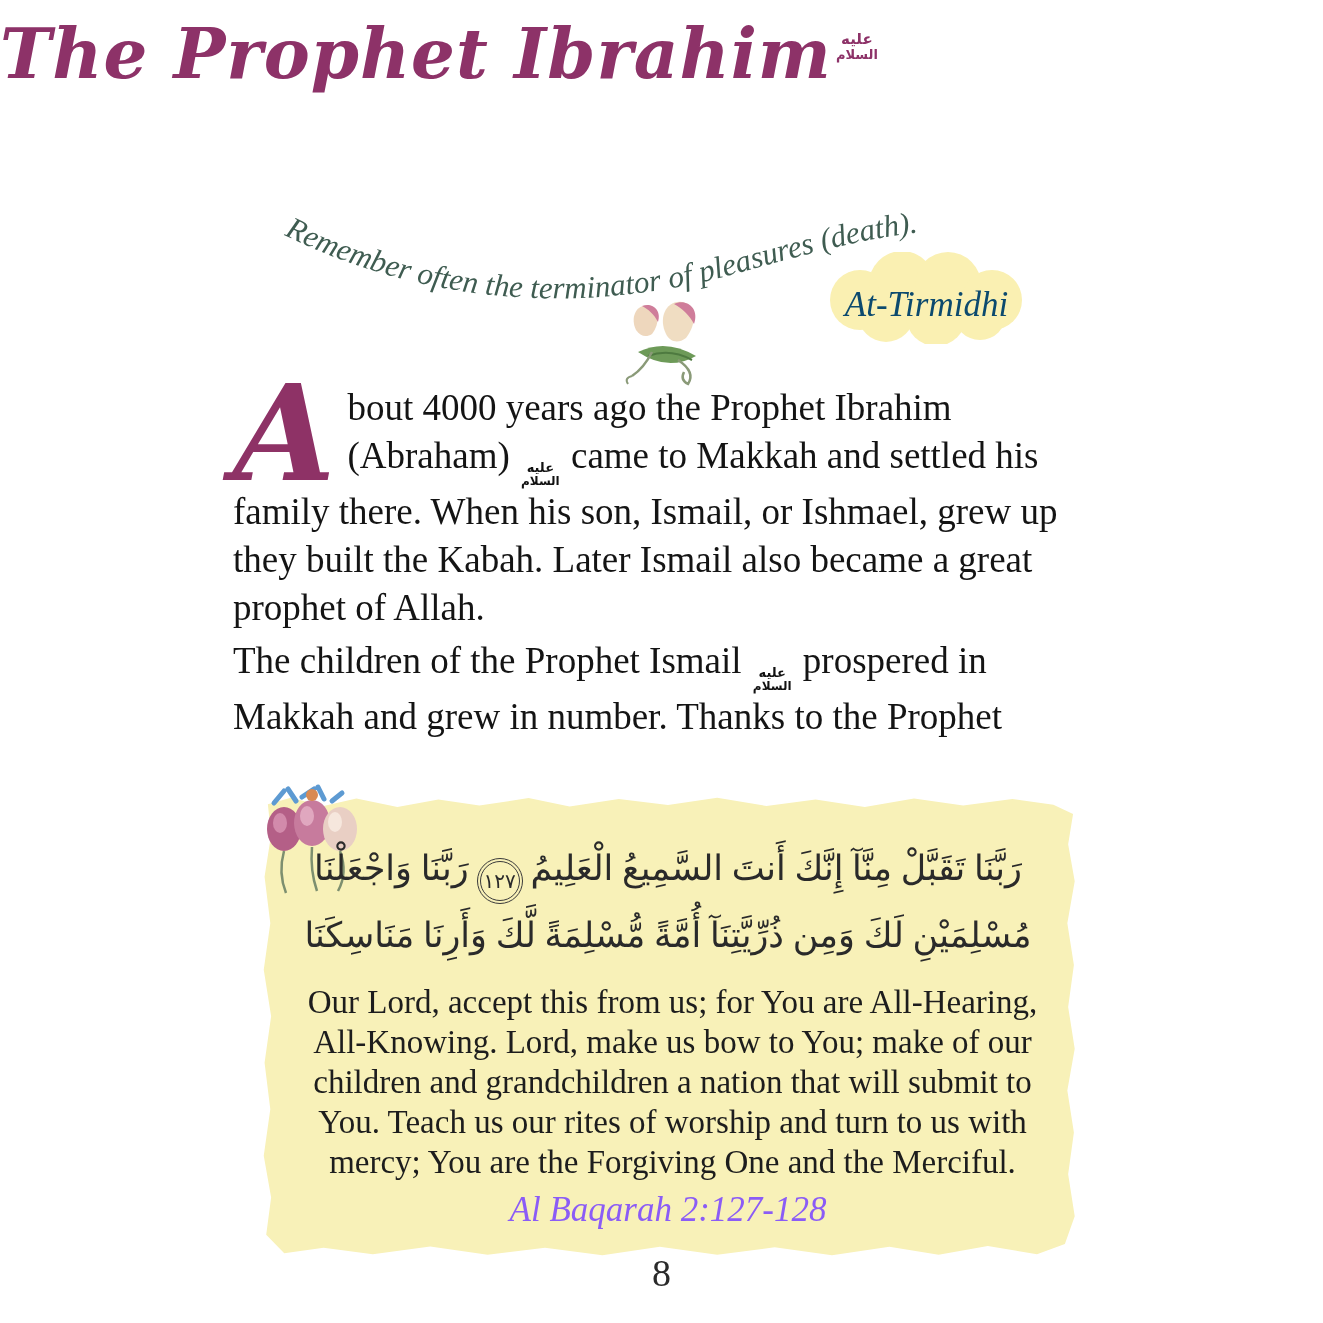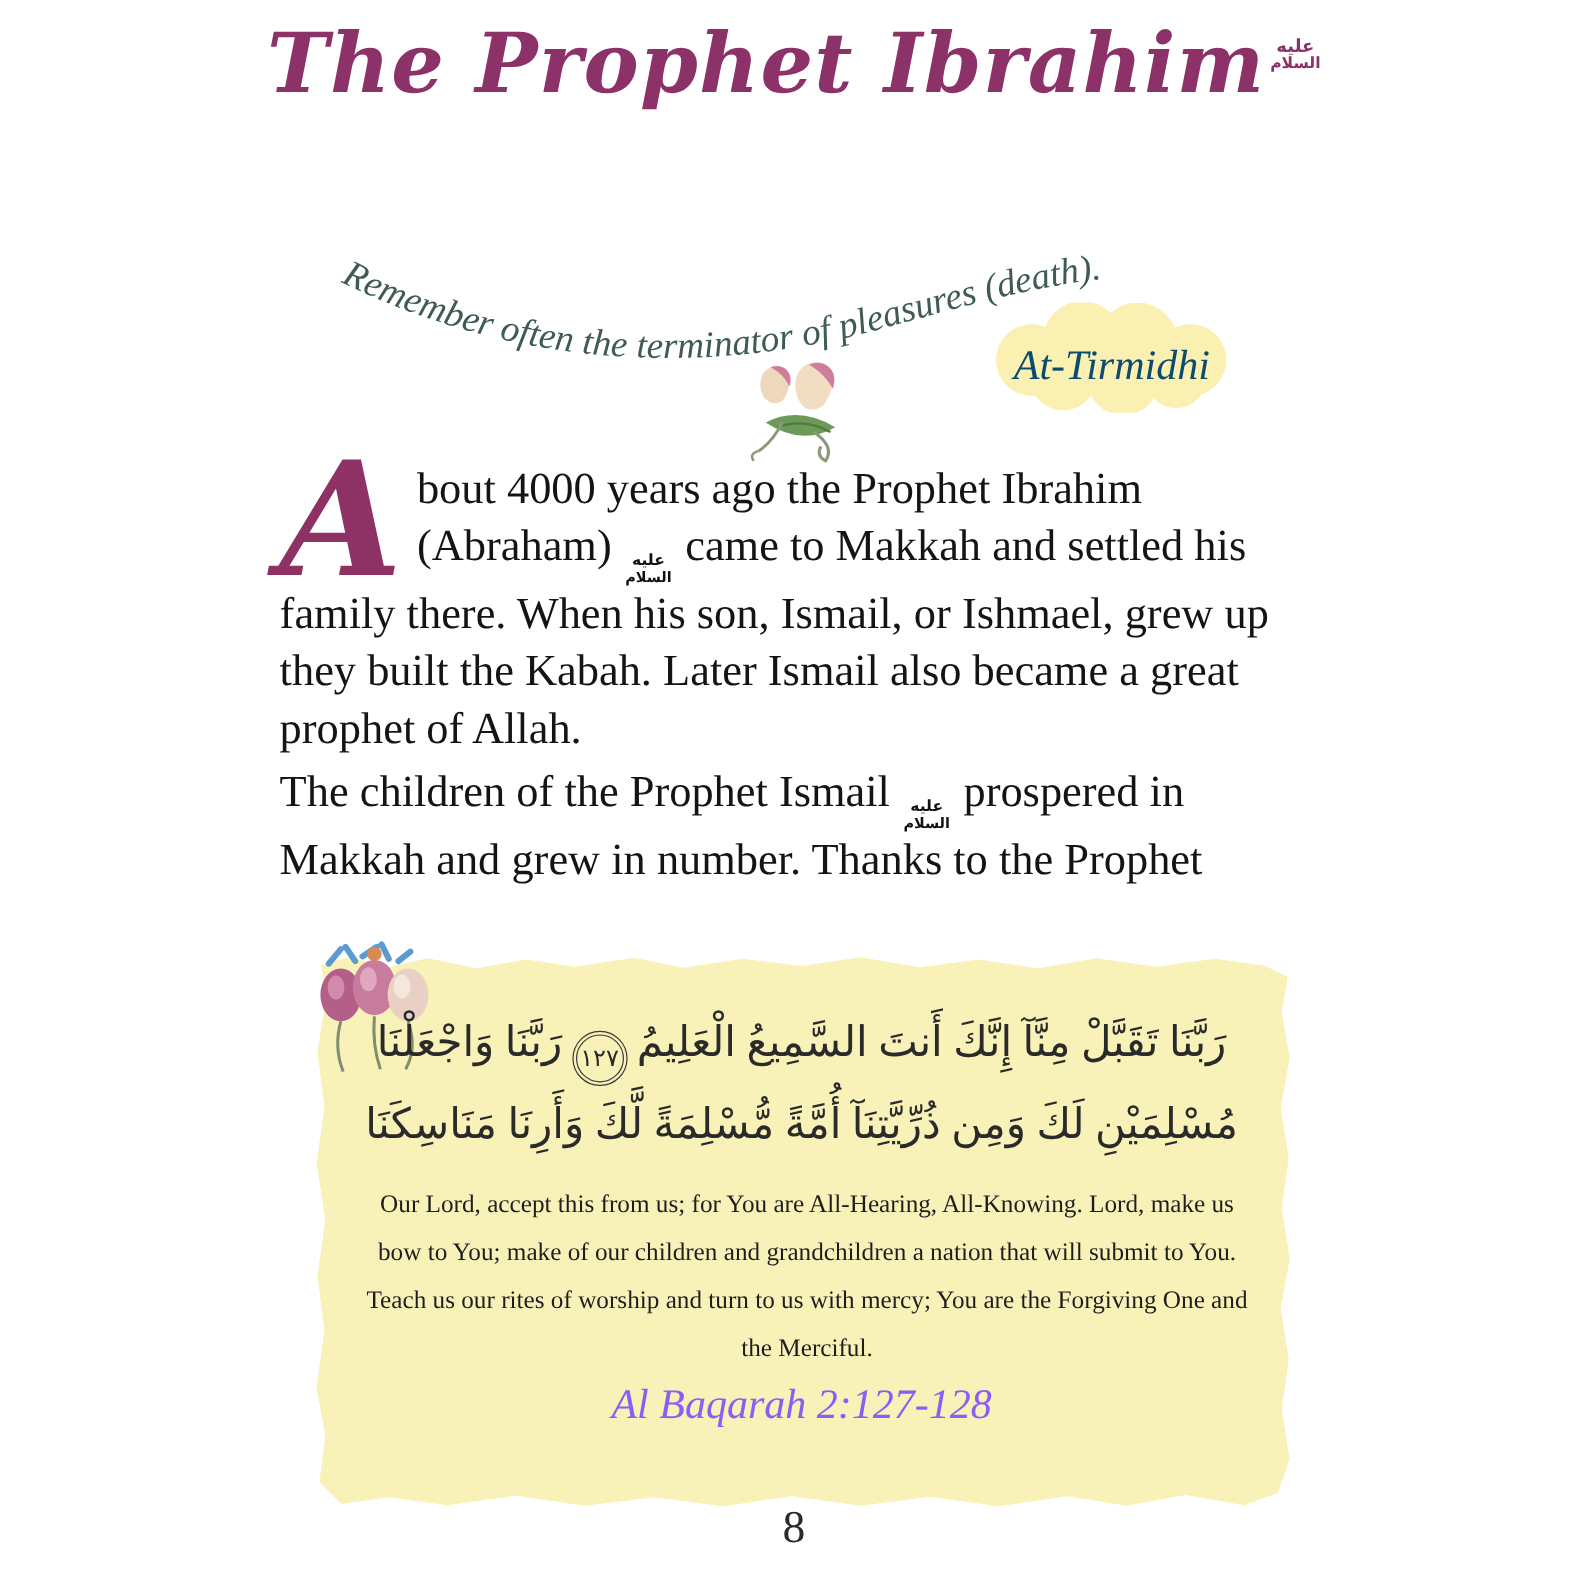--- a/index.html
+++ b/index.html
@@ -11,21 +11,21 @@
     background: #ffffff;
     overflow: hidden;
     font-family: "Liberation Serif", serif;
     color: #1c1c1c;
   }
 
   
   .title-block {
     position: absolute;
     top: 16px; left: 0; right: 0;
-    text-align: center;
+    text-align: left;
     color: #8d3268;
     font-family: "DejaVu Serif", serif;
     font-style: italic;
     font-weight: 700;
   }
   .title-line { font-size: 69px; line-height: 76px; letter-spacing: 1px; }
   .honorific {
     display: inline-flex;
     flex-direction: column;
     align-items: center;
@@ -152,21 +152,21 @@
     font-size: 20px;
     line-height: 39px;
     text-align: center;
     vertical-align: -8px;
     margin: 0 8px;
     white-space: nowrap;
   }
   .translation {
     margin: 14px auto 0 auto;
     width: 745px;
-    font-size: 21px;
+    font-size: 33px;
     line-height: 40px;
     color: #1d1d1d;
   }
   .citation {
     margin-top: 8px;
     font-style: italic;
     font-size: 35px;
     color: #8b5cf6;
   }
 

